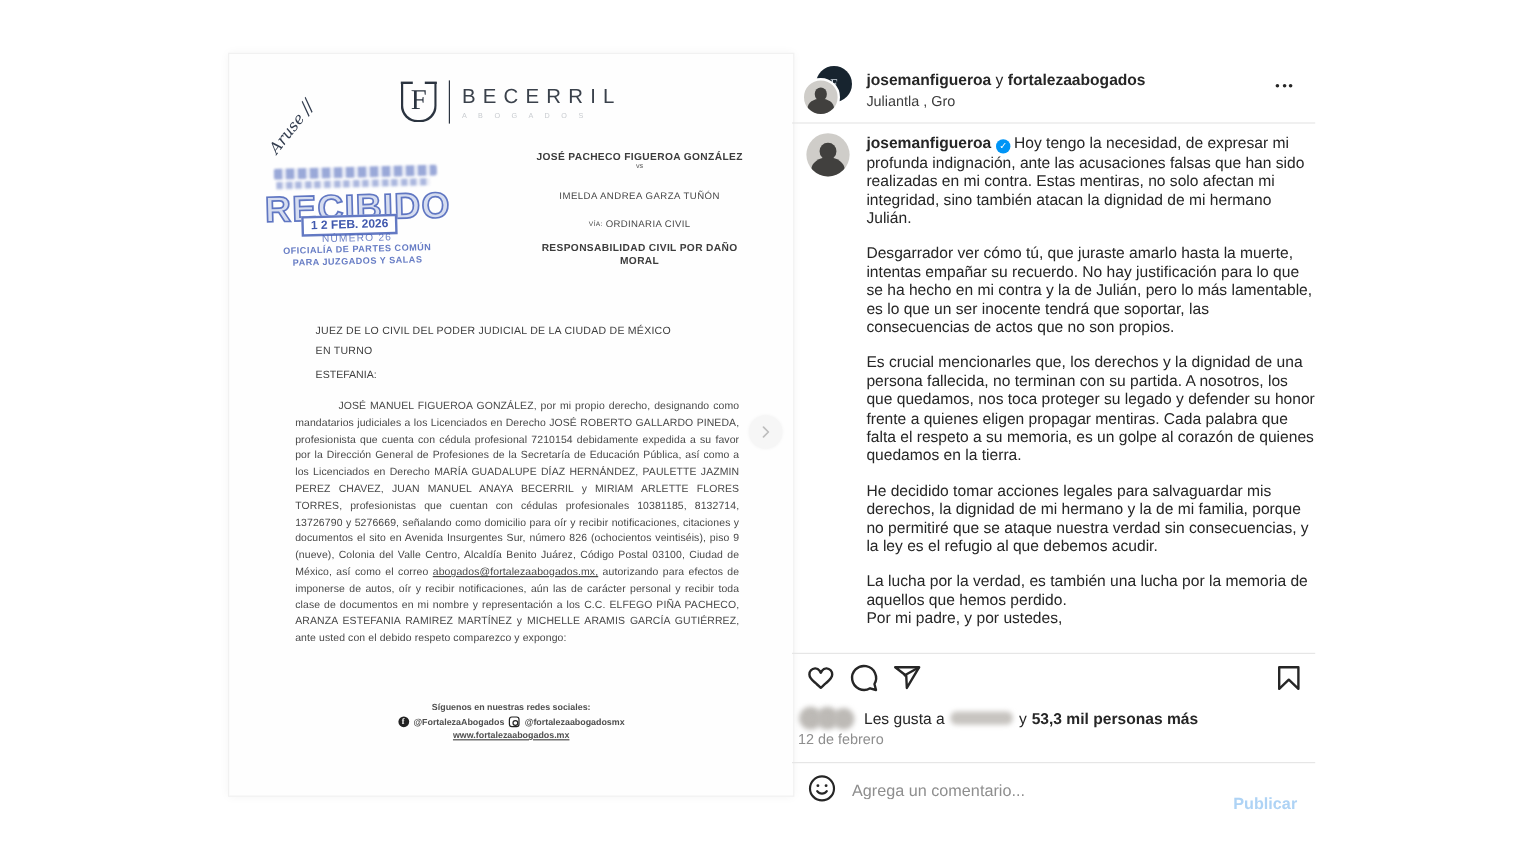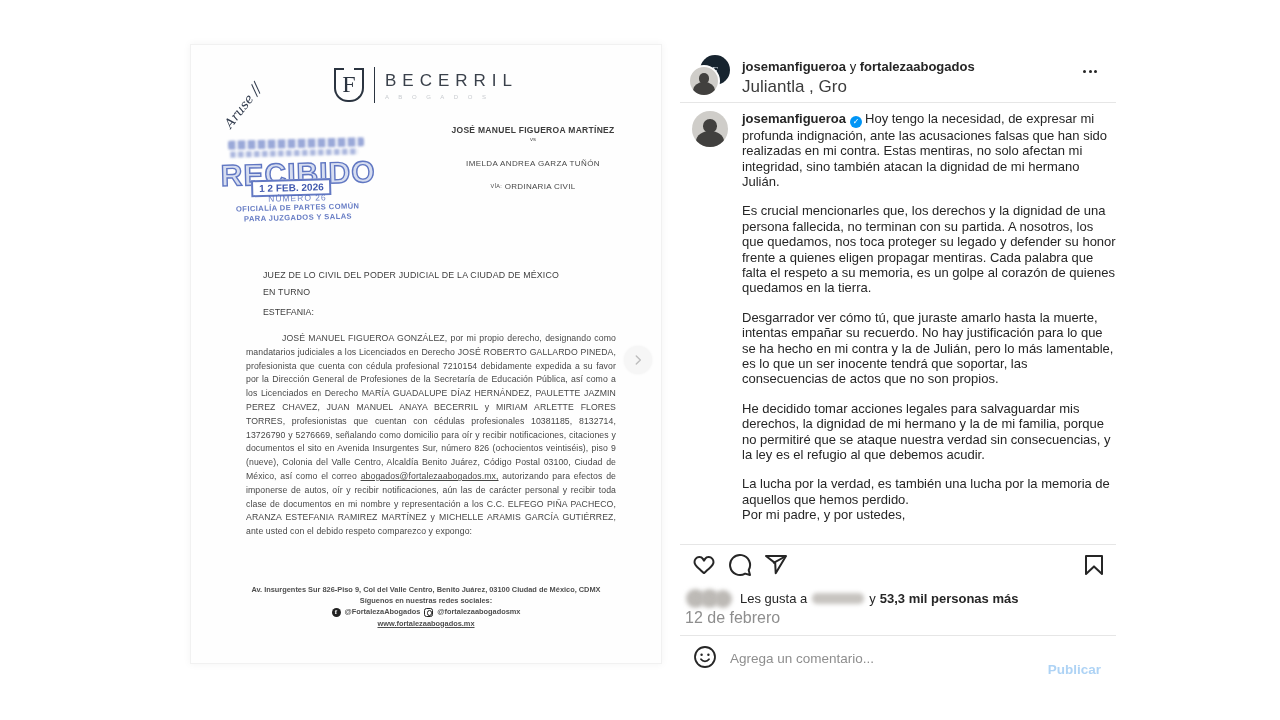--- a/index.html
+++ b/index.html
@@ -86,39 +86,39 @@
   .ig-box:after { content:""; position:absolute; left:1.5px; top:1.5px; width:3.5px;
                   height:3.5px; border:1px solid #222; border-radius:50%; }
   .doc-site { text-decoration:underline; margin-top:1px; }
 
   .carousel-next { position:absolute; left:624px; top:346px; width:28px; height:28px;
                    border-radius:50%; background:#f6f6f6; display:flex;
                    align-items:center; justify-content:center; border:none;
                    box-shadow:0 0 3px rgba(0,0,0,.05); cursor:pointer; }
 
   
-  .post-pane { position:absolute; left:680px; top:0; width:436px; height:600px; }
+  .post-pane { position:absolute; left:660px; top:0; width:436px; height:600px; }
   .ig-divider { position:absolute; left:0; width:436px; height:1px; background:#e6e6e6; }
 
   .hdr-avatar { position:absolute; left:8px; top:55px; width:42px; height:42px; }
   .av-back { position:absolute; right:0; top:0; width:30px; height:30px; border-radius:50%;
              background:#17242f; color:#cfd8e0; font-size:11px; display:flex;
              align-items:center; justify-content:center;
              font-family:"Liberation Serif", serif; }
   .av-front { position:absolute; left:0; bottom:0; width:32px; height:32px;
               border-radius:50%; background:#cfcdc9; border:2px solid #fff;
               overflow:hidden; position:absolute; }
   .sil-head { position:absolute; left:50%; top:22%; width:38%; height:38%;
               margin-left:-19%; border-radius:50%; background:#41403e; }
   .sil-body { position:absolute; left:50%; top:55%; width:80%; height:60%;
               margin-left:-40%; border-radius:50% 50% 0 0; background:#41403e; }
 
   .hdr-names { position:absolute; left:62px; top:59px; font-size:13px; color:#262626; }
   .hdr-names .uname { font-weight:bold; cursor:pointer; }
-  .hdr-loc { position:absolute; left:62px; top:77px; font-size:17px; color:#3c3c3c; }
+  .hdr-loc { position:absolute; left:62px; top:77px; font-size:12px; color:#3c3c3c; }
 
   .more-btn { position:absolute; left:398px; top:62px; width:24px; height:18px;
               background:none; border:none; display:flex; align-items:center;
               justify-content:center; gap:2.5px; cursor:pointer; }
   .dot { width:3px; height:3px; border-radius:50%; background:#262626; }
 
   .cap-avatar { position:absolute; left:12px; top:111px; width:36px; height:36px;
                 border-radius:50%; background:#cfcdc9; overflow:hidden; }
 
   .caption { position:absolute; left:62px; top:111px; width:374px;
@@ -141,21 +141,21 @@
   .likes-row { position:absolute; left:6px; top:587px; height:22px; display:flex;
                align-items:center; font-size:13px; color:#262626; }
   .like-blob { width:46px; height:20px; position:relative; margin-right:8px; }
   .blob-c { position:absolute; border-radius:50%; background:#bdbab6; filter:blur(2px); }
   .blur-name { display:inline-block; width:52px; height:11px; border-radius:5px;
                background:#c7c4c0; filter:blur(2px); margin:0 5px; vertical-align:-1px;
                cursor:pointer; }
   .likes-bold { font-weight:bold; margin-left:4px; cursor:pointer; }
   .likes-txt { cursor:default; }
 
-  .post-date { position:absolute; left:5px; top:609px; font-size:16px; color:#8e8e8e;text-align:center; }
+  .post-date { position:absolute; left:5px; top:609px; font-size:12px; color:#8e8e8e;text-align:center; }
 
   .comment-row { position:absolute; left:0; top:636px; width:436px; height:44px;
                  display:flex; align-items:center; }
   .emoji-btn { background:none; border:none; width:26px; height:26px; margin-left:12px;
                padding:0; cursor:pointer; color:#262626; }
   .comment-input { flex:1; border:none; outline:none; font-size:13.5px;
                    font-family:"Liberation Sans", sans-serif; color:#262626;
                    margin-left:12px; background:transparent; }
   .comment-input::placeholder { color:#8e8e8e; }
   .publish-btn { background:none; border:none; font-size:13.5px; font-weight:600;
@@ -171,27 +171,28 @@
     <div class="brand-row">
       <span class="monogram">F</span>
       <span class="brand-divider"></span>
       <span>
         <div class="wordmark">BECERRIL</div>
         <div class="tagline">A B O G A D O S</div>
       </span>
     </div>
 
     <div class="parties">
-      <div class="plaintiff">JOSÉ MANUEL FIGUEROA MARTÍNEZ</div>
+      <div class="plaintiff">JOSÉ PACHECO FIGUEROA GONZÁLEZ</div>
       <div class="vs-label">vs</div>
       <div class="defendant">IMELDA ANDREA GARZA TUÑÓN</div>
       <div class="via-row">
         <span class="via-label">VÍA:</span>
         <span>ORDINARIA CIVIL</span>
       </div>
+      <div class="case-type">RESPONSABILIDAD CIVIL POR DAÑO MORAL</div>
     </div>
 
     <div class="stamp">
       <div class="smudge"></div>
       <div class="smudge2"></div>
       <div class="recibido">RECIBIDO</div>
       <div class="date-box">1 2 FEB. 2026</div>
       <div class="stamp-numero">NÚMERO 26</div>
       <div class="stamp-office">OFICIALÍA DE PARTES COMÚN</div>
       <div class="stamp-office">PARA JUZGADOS Y SALAS</div>
@@ -206,21 +207,20 @@
       <div>JUEZ  DE LO CIVIL DEL PODER JUDICIAL DE LA CIUDAD DE MÉXICO</div>
       <div>EN TURNO</div>
     </div>
     <div class="presente">ESTEFANIA:</div>
 
     <div class="doc-body">
       <span>JOSÉ MANUEL FIGUEROA GONZÁLEZ, por mi propio derecho, designando como mandatarios judiciales a los Licenciados en Derecho JOSÉ ROBERTO GALLARDO PINEDA, profesionista que cuenta con cédula profesional 7210154 debidamente expedida a su favor por la Dirección General de Profesiones de la Secretaría de Educación Pública, así como a los Licenciados en Derecho MARÍA GUADALUPE DÍAZ HERNÁNDEZ, PAULETTE JAZMIN PEREZ CHAVEZ, JUAN MANUEL ANAYA BECERRIL y MIRIAM ARLETTE FLORES TORRES, profesionistas que cuentan con cédulas profesionales 10381185, 8132714, 13726790 y 5276669, señalando como domicilio para oír y recibir notificaciones, citaciones y documentos el sito en Avenida Insurgentes Sur, número 826 (ochocientos veintiséis), piso 9 (nueve), Colonia del Valle Centro, Alcaldía Benito Juárez, Código Postal 03100, Ciudad de México, así como el correo </span><span class="doc-email">abogados@fortalezaabogados.mx,</span><span> autorizando para efectos de imponerse de autos, oír y recibir notificaciones, aún las de carácter personal y recibir toda clase de documentos en mi nombre y representación a los C.C. ELFEGO PIÑA PACHECO, ARANZA ESTEFANIA RAMIREZ MARTÍNEZ y MICHELLE ARAMIS GARCÍA GUTIÉRREZ, ante usted con el debido respeto comparezco y expongo:</span>
     </div>
 
     <div class="doc-footer">
-      <div>Av. Insurgentes Sur 826-Piso 9, Col del Valle Centro, Benito Juárez, 03100 Ciudad de México, CDMX</div>
       <div>Síguenos en nuestras redes sociales:</div>
       <div class="social-row">
         <span class="fb-dot">f</span>
         <span>@FortalezaAbogados</span>
         <span class="ig-box"></span>
         <span>@fortalezaabogadosmx</span>
       </div>
       <div class="doc-site">www.fortalezaabogados.mx</div>
     </div>
   </div>
@@ -255,22 +255,22 @@
 
   <div class="cap-avatar">
     <div class="sil-head"></div>
     <div class="sil-body"></div>
   </div>
 
   <div class="caption">
     <p>
       <span class="cap-user">josemanfigueroa</span><span class="verified">✓</span><span>Hoy tengo la necesidad, de expresar mi profunda indignación, ante las acusaciones falsas que han sido realizadas en mi contra. Estas mentiras, no solo afectan mi integridad, sino también atacan la dignidad de mi hermano Julián.</span>
     </p>
+    <p>Desgarrador ver cómo tú, que juraste amarlo hasta la muerte, intentas empañar su recuerdo. No hay justificación para lo que se ha hecho en mi contra y la de Julián, pero lo más lamentable, es lo que un ser inocente tendrá que soportar, las consecuencias de actos que no son propios.</p>
     <p>Es crucial mencionarles que, los derechos y la dignidad de una persona fallecida, no terminan con su partida. A nosotros, los que quedamos, nos toca proteger su legado y defender su honor frente a quienes eligen propagar mentiras. Cada palabra que falta el respeto a su memoria, es un golpe al corazón de quienes quedamos en la tierra.</p>
-    <p>Desgarrador ver cómo tú, que juraste amarlo hasta la muerte, intentas empañar su recuerdo. No hay justificación para lo que se ha hecho en mi contra y la de Julián, pero lo más lamentable, es lo que un ser inocente tendrá que soportar, las consecuencias de actos que no son propios.</p>
     <p>He decidido tomar acciones legales para salvaguardar mis derechos, la dignidad de mi hermano y la de mi familia, porque no permitiré que se ataque nuestra verdad sin consecuencias, y la ley es el refugio al que debemos acudir.</p>
     <p class="tight">La lucha por la verdad, es también una lucha por la memoria de aquellos que hemos perdido.</p>
     <p class="tight">Por mi padre, y por ustedes,</p>
   </div>
 
   <div class="ig-divider" style="top:544px"></div>
 
   <div class="actions">
     <button class="act-btn act-heart">
       <svg width="24" height="24" viewBox="0 0 24 24">

